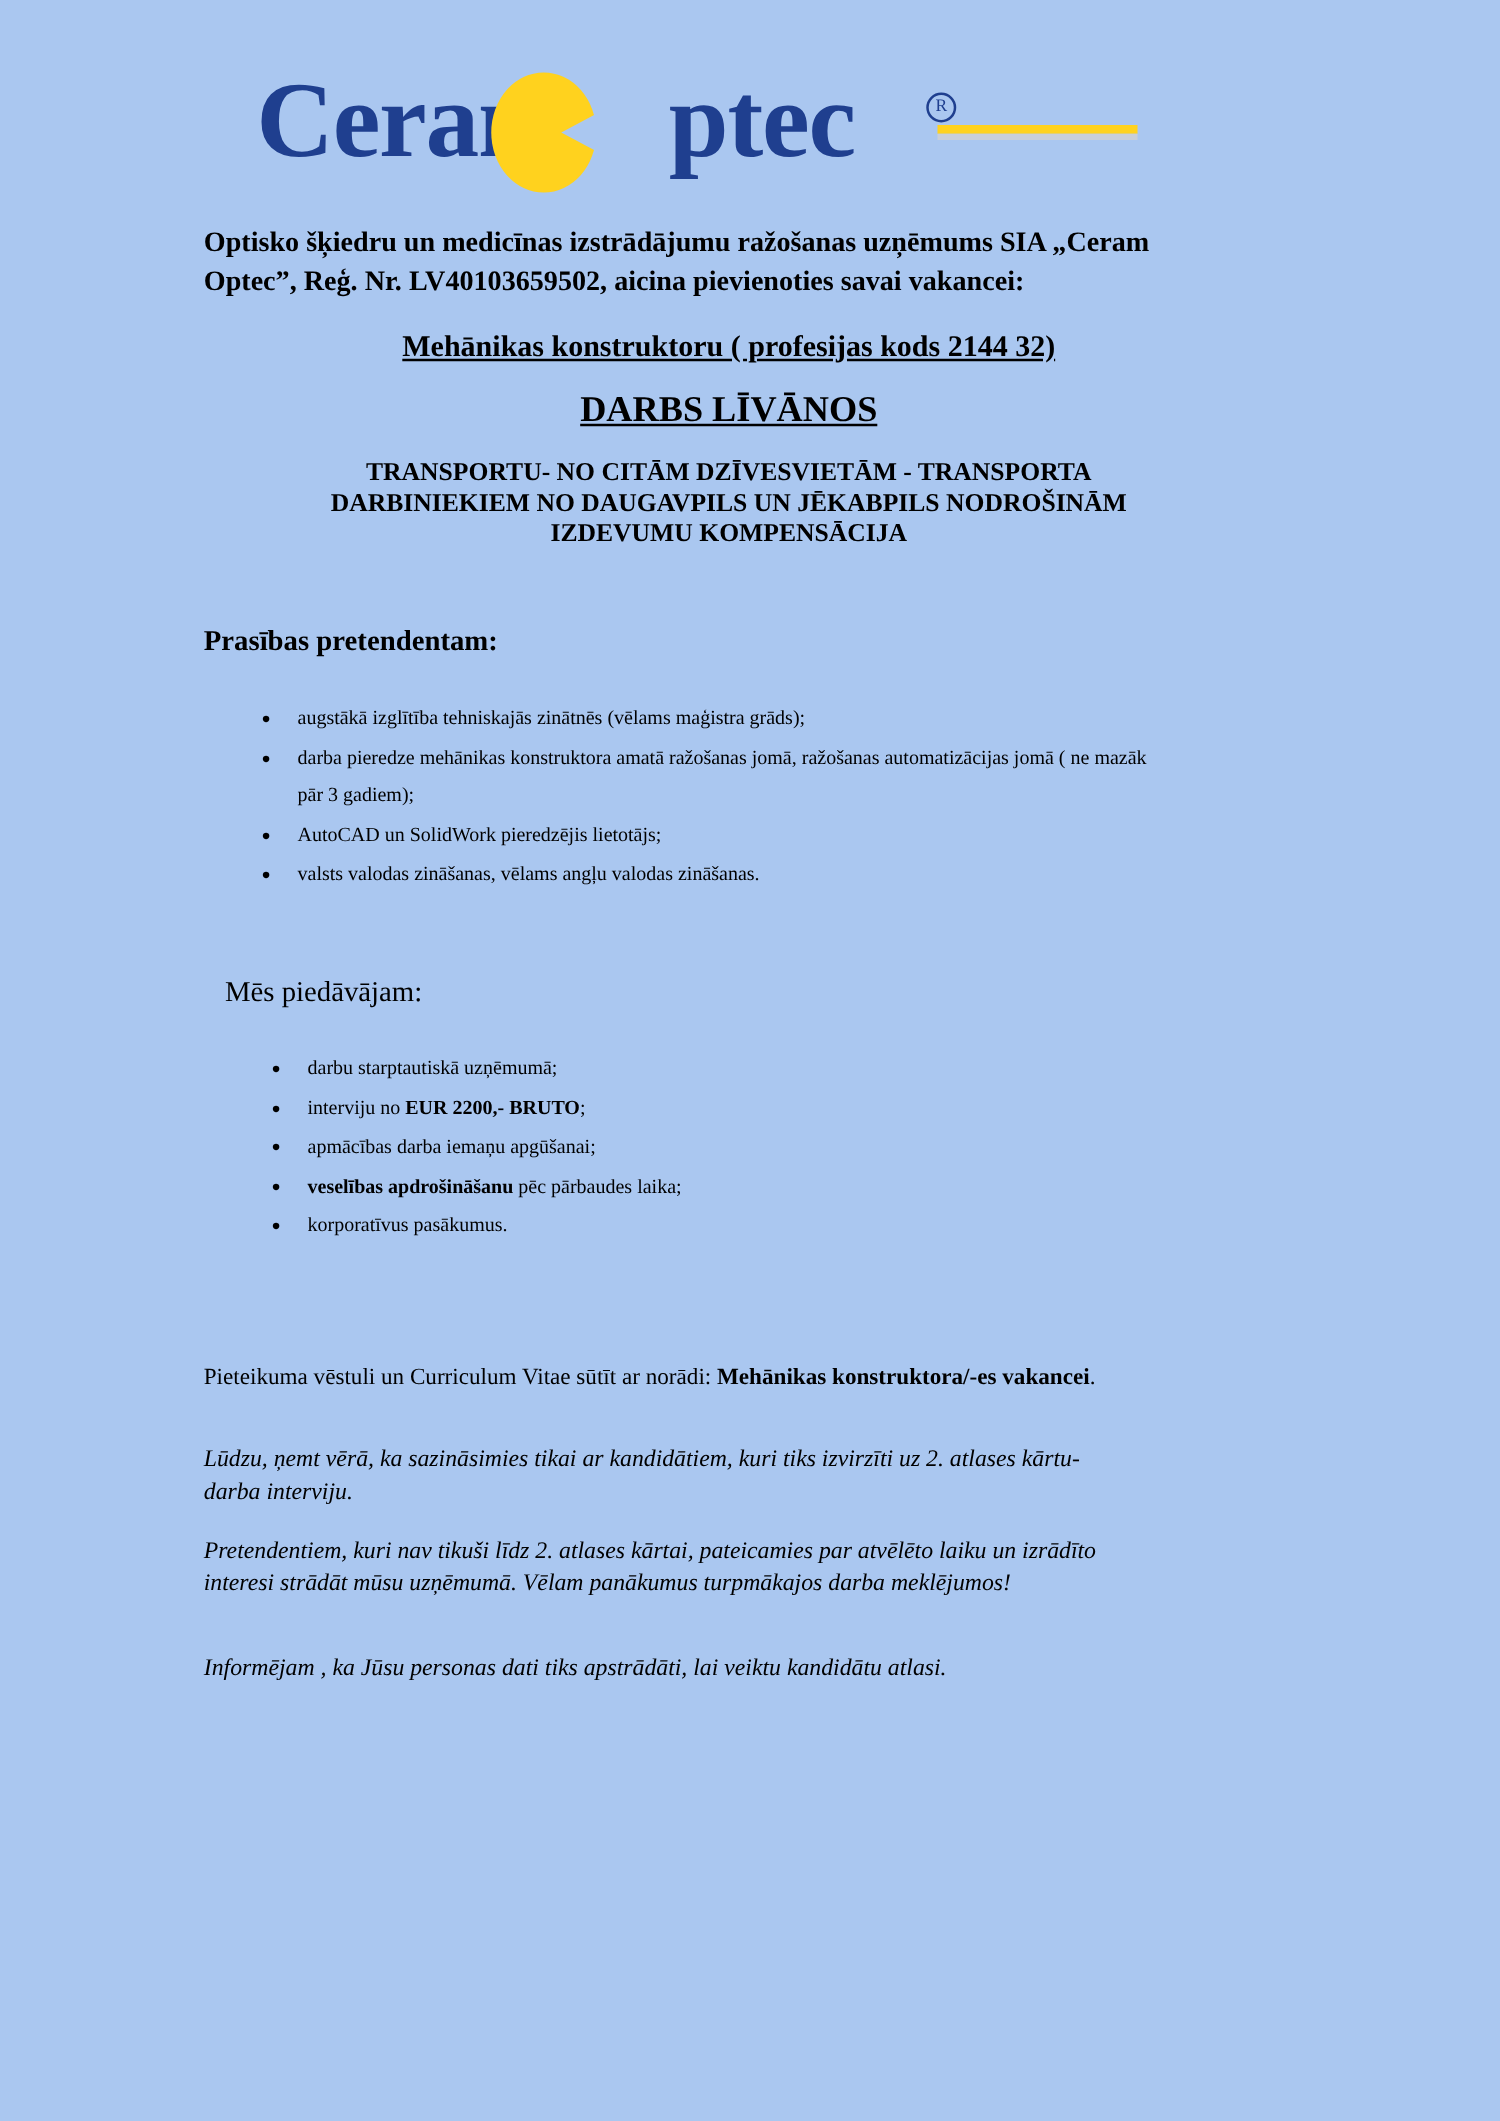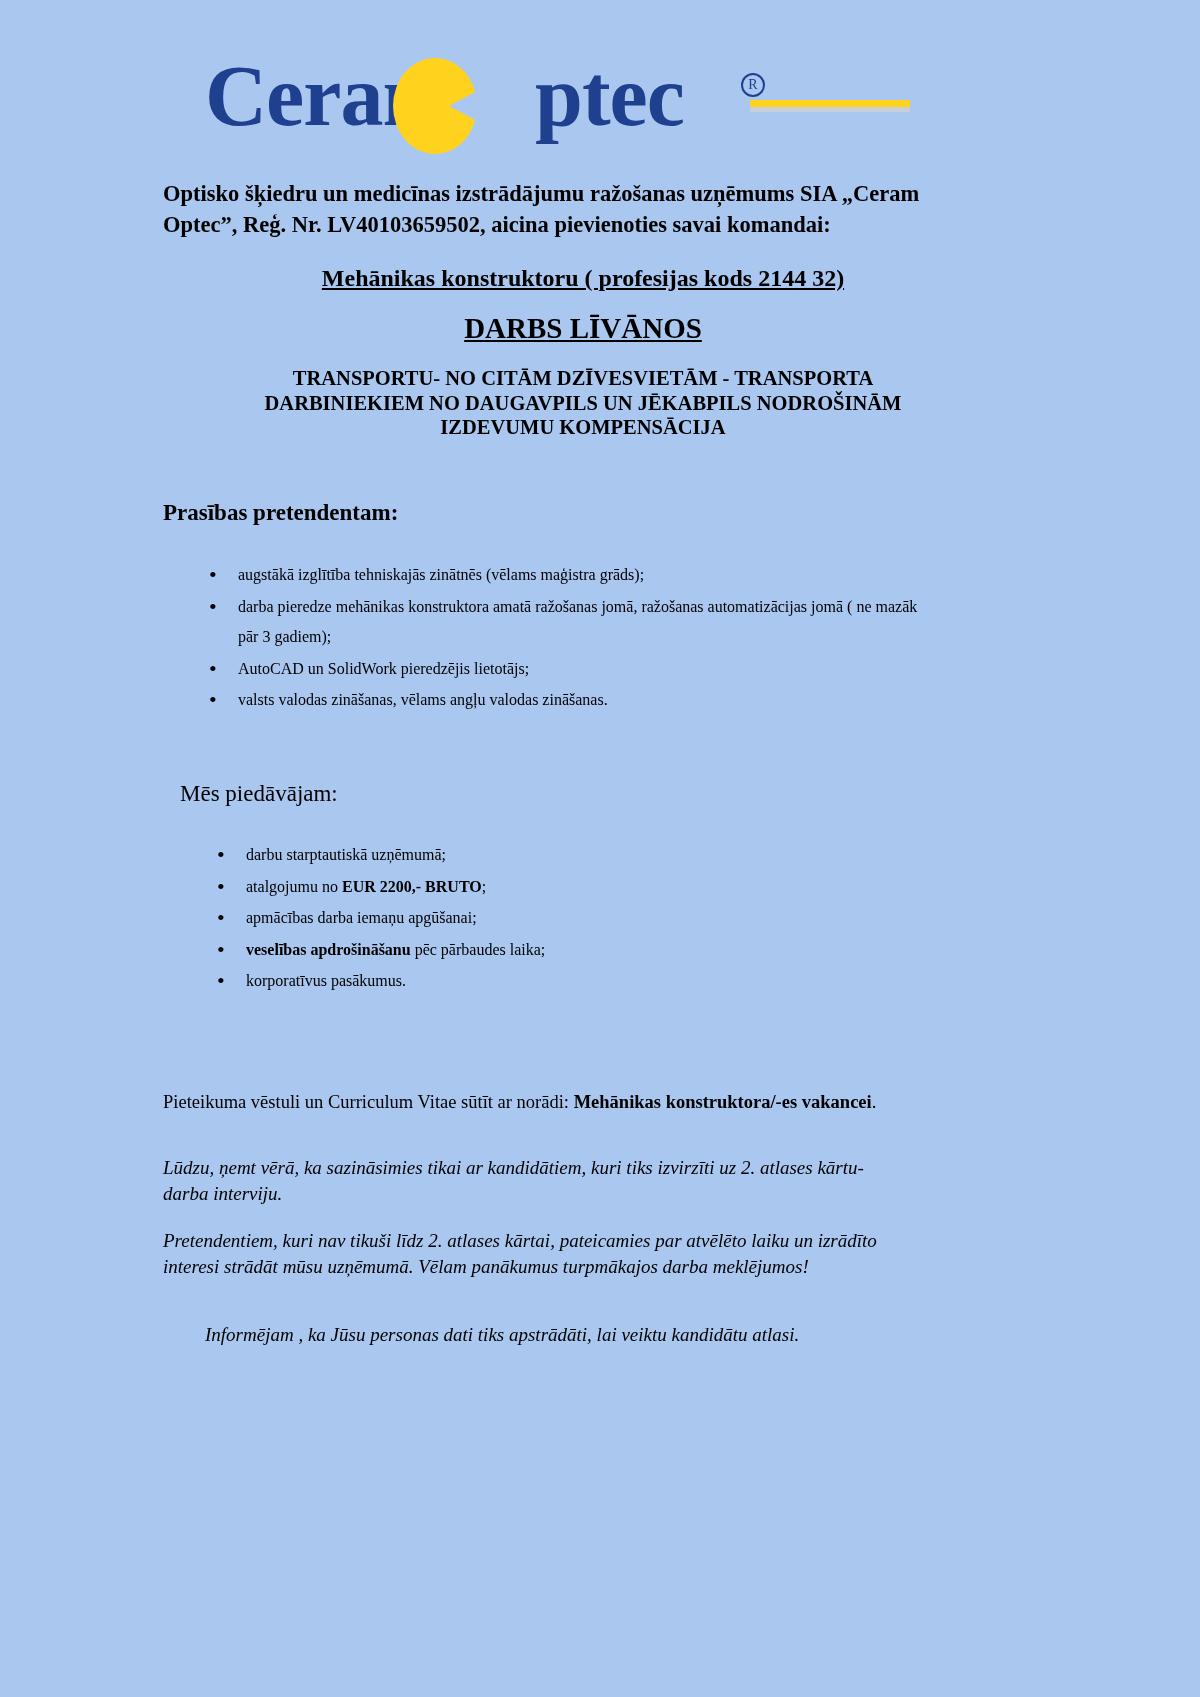--- a/index.html
+++ b/index.html
@@ -227,21 +227,21 @@
       <span class="logo-part-a">Ceram</span><span class="logo-o-slot"></span><span class="logo-part-a">ptec</span>
     </div>
     <div class="logo-ball"></div>
     <div class="logo-reg"><span class="circ">R</span></div>
     <div class="logo-rule-yellow"></div>
     <div class="logo-rule-grey"></div>
   </div>
 
   <div class="intro">
     <span>Optisko šķiedru un medicīnas izstrādājumu ražošanas uzņēmums SIA „Ceram</span>
-    <span class="thin">Optec”, Reģ. Nr. LV40103659502, aicina pievienoties savai komandai:</span>
+    <span class="thin">Optec”, Reģ. Nr. LV40103659502, aicina pievienoties savai vakancei:</span>
   </div>
 
   <div class="job-title">Mehānikas konstruktoru ( profesijas kods 2144 32)</div>
 
   <div class="location">DARBS LĪVĀNOS</div>
 
   <div class="transport">
     <div>TRANSPORTU-  NO CITĀM DZĪVESVIETĀM - TRANSPORTA</div>
     <div>DARBINIEKIEM NO DAUGAVPILS UN JĒKABPILS NODROŠINĀM</div>
     <div>IZDEVUMU KOMPENSĀCIJA</div>
@@ -251,29 +251,29 @@
   <ul class="bullets req">
     <li>augstākā izglītība tehniskajās zinātnēs (vēlams maģistra grāds);</li>
     <li>darba pieredze mehānikas konstruktora amatā ražošanas jomā, ražošanas automatizācijas jomā ( ne mazāk pār 3 gadiem);</li>
     <li>AutoCAD un SolidWork pieredzējis lietotājs;</li>
     <li>valsts valodas zināšanas, vēlams angļu valodas zināšanas.</li>
   </ul>
 
   <div class="section-heading-offer">Mēs piedāvājam:</div>
   <ul class="bullets offer">
     <li><span>darbu starptautiskā uzņēmumā;</span><b></b><span></span></li>
-    <li><span>atalgojumu no </span><b>EUR 2200,- BRUTO</b><span>;</span></li>
+    <li><span>interviju no </span><b>EUR 2200,- BRUTO</b><span>;</span></li>
     <li><span>apmācības darba iemaņu apgūšanai;</span><b></b><span></span></li>
     <li><span></span><b>veselības apdrošināšanu</b><span> pēc pārbaudes laika;</span></li>
     <li><span>korporatīvus pasākumus.</span><b></b><span></span></li>
   </ul>
 
   <div class="footer f-apply" style="position:absolute;top:1090px;">
     <span>Pieteikuma vēstuli un Curriculum Vitae sūtīt ar norādi: </span><b>Mehānikas konstruktora/-es vakancei</b><span>.</span>
   </div>
 
   <div class="footer f-note2" style="position:absolute;top:1155px;font-style:italic;">Lūdzu, ņemt vērā, ka sazināsimies tikai ar kandidātiem, kuri tiks izvirzīti uz 2. atlases kārtu- darba interviju.</div>
 
   <div class="footer f-note2" style="position:absolute;top:1228px;font-style:italic;">Pretendentiem, kuri nav tikuši līdz 2. atlases kārtai, pateicamies par atvēlēto laiku un izrādīto interesi strādāt mūsu uzņēmumā. Vēlam panākumus turpmākajos darba meklējumos!</div>
 
-  <div class="footer f-note3" style="position:absolute;top:1322px;font-style:italic;margin-left:42px;">Informējam , ka Jūsu personas dati tiks apstrādāti, lai veiktu kandidātu atlasi.</div>
+  <div class="footer f-note3" style="position:absolute;top:1322px;font-style:italic;">Informējam , ka Jūsu personas dati tiks apstrādāti, lai veiktu kandidātu atlasi.</div>
 
 </div>
 
 </body></html>

